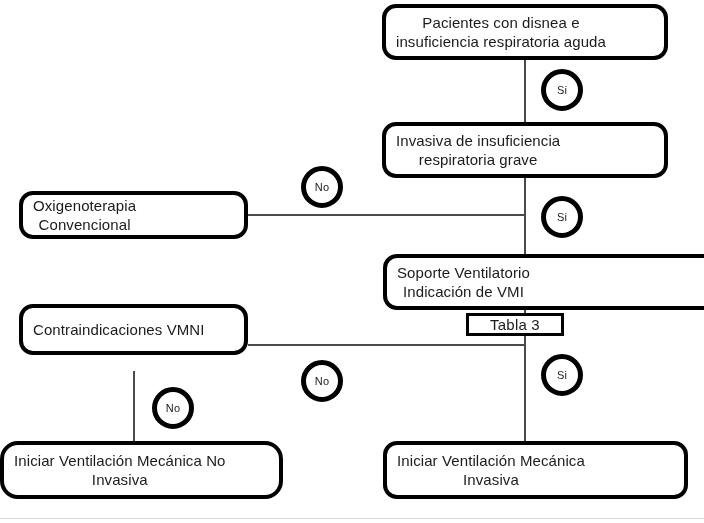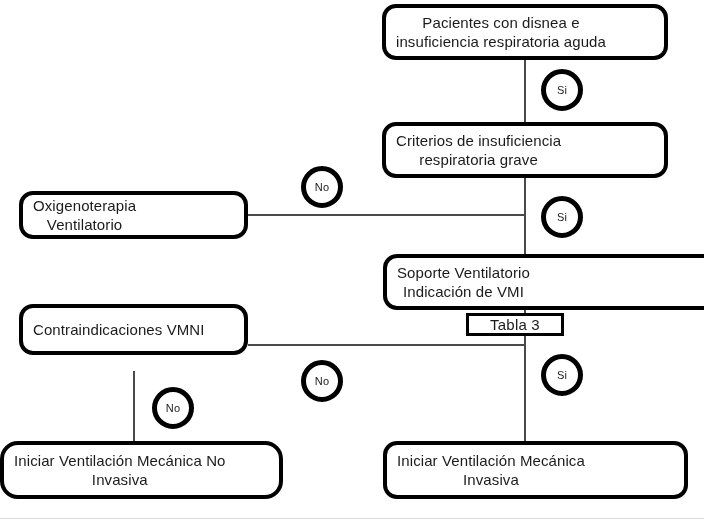--- a/index.html
+++ b/index.html
@@ -106,27 +106,27 @@
   <div class="line v" style="left:133px; top:371px; height:71px;"></div>
 
   <div class="footer-rule" style="top:518px;"></div>
 
   <div class="node" style="left:382px; top:4px; width:286px; height:56px;">
     <span class="txt">Pacientes con disnea e
 insuficiencia respiratoria aguda</span>
   </div>
 
   <div class="node" style="left:382px; top:122px; width:286px; height:56px;">
-    <span class="txt">Criterios de insuficiencia
+    <span class="txt">Invasiva de insuficiencia
 respiratoria grave</span>
   </div>
 
   <div class="node" style="left:19px; top:191px; width:229px; height:48px;">
     <span class="txt">Oxigenoterapia
-Ventilatorio</span>
+Convencional</span>
   </div>
 
   <div class="node" style="left:383px; top:254px; width:336px; height:56px;">
     <span class="txt">Soporte Ventilatorio
 Indicación de VMI</span>
   </div>
 
   <div class="node" style="left:19px; top:304px; width:229px; height:51px;">
     <span class="txt">Contraindicaciones VMNI</span>
   </div>

